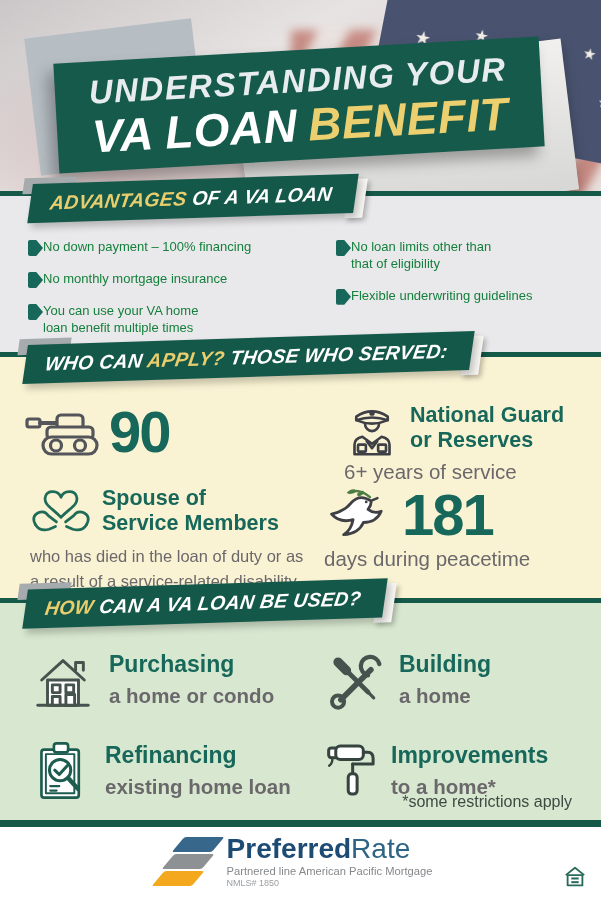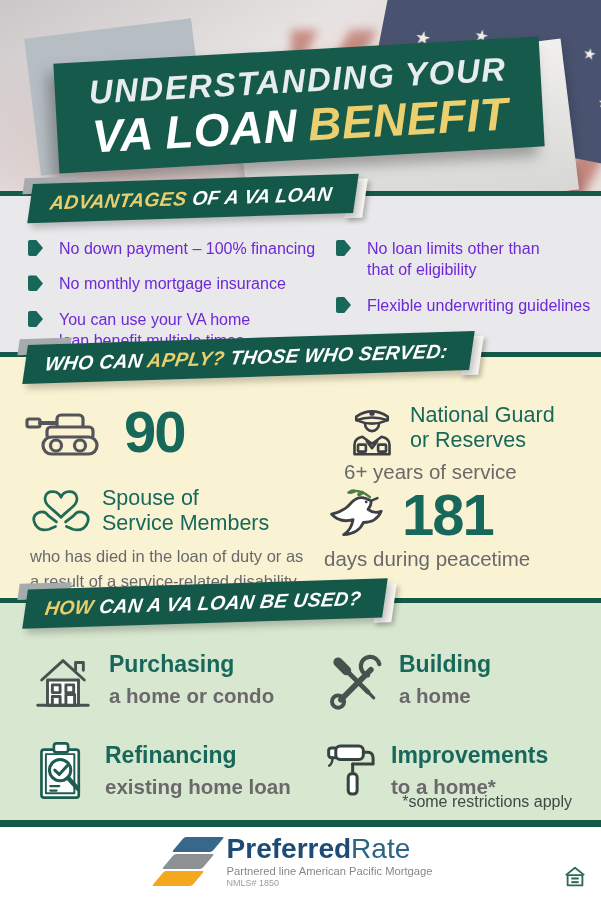--- a/index.html
+++ b/index.html
@@ -47,30 +47,30 @@
           transform:skewX(-10deg);box-shadow:3px 3px 5px rgba(0,0,0,.25);}
   .ribbon-inner{position:relative;background:#14584a;transform:skewX(-10deg);
           padding:8px 24px 8px 20px;font-style:italic;font-weight:800;font-size:19.5px;
           color:#fff;letter-spacing:.3px;white-space:nowrap;box-shadow:4px 5px 7px rgba(0,0,0,.22);}
   .ribbon-inner .accent{color:#e9ce6d;}
 
   
   .adv-cols{position:absolute;top:42px;left:28px;right:8px;display:flex;}
   .adv-col-l{width:308px;flex:0 0 308px;}
   .adv-col-r{flex:1;}
-  .adv-item{display:flex;gap:16px;margin-bottom:14px;font-size:16px;color:#6d28d9;line-height:1.34;}
+  .adv-item{display:flex;gap:0;margin-bottom:14px;font-size:13px;color:#15803d;line-height:1.34;}
   .bullet{flex:0 0 15px;height:16px;margin-top:2px;background:#17685a;border-radius:2px;
           clip-path:polygon(0 0,55% 0,100% 50%,55% 100%,0 100%);}
   .preline{white-space:pre-line;}
 
   
   .big-num{font-size:58px;font-weight:800;color:#17685a;letter-spacing:-2px;line-height:1;}
   .gray-sub{color:#6b686c;}
-  .green-title{font-size:21.5px;font-weight:400;color:#17685a;line-height:1.18;}
-  .card-90{position:absolute;left:24px;top:46px;display:flex;align-items:center;gap:16px;}
+  .green-title{font-size:21.5px;font-weight:700;color:#17685a;line-height:1.18;}
+  .card-90{position:absolute;left:24px;top:46px;display:flex;align-items:center;gap:1px;}
   .card-90 .sub{font-size:20.5px;line-height:1.25;margin-left:4px;}
   .card-guard{position:absolute;left:344px;top:42px;}
   .icon-row{display:flex;align-items:center;gap:10px;}
   .card-guard .g-sub{font-size:20.5px;margin-top:3px;}
   .card-spouse{position:absolute;left:30px;top:126px;width:310px;}
   .card-spouse .s-sub{font-size:16.5px;line-height:1.5;margin-top:5px;}
   .card-dove{position:absolute;left:316px;top:128px;}
   .card-dove .d-sub{font-size:20.5px;margin-top:2px;margin-left:8px;}
 
   

